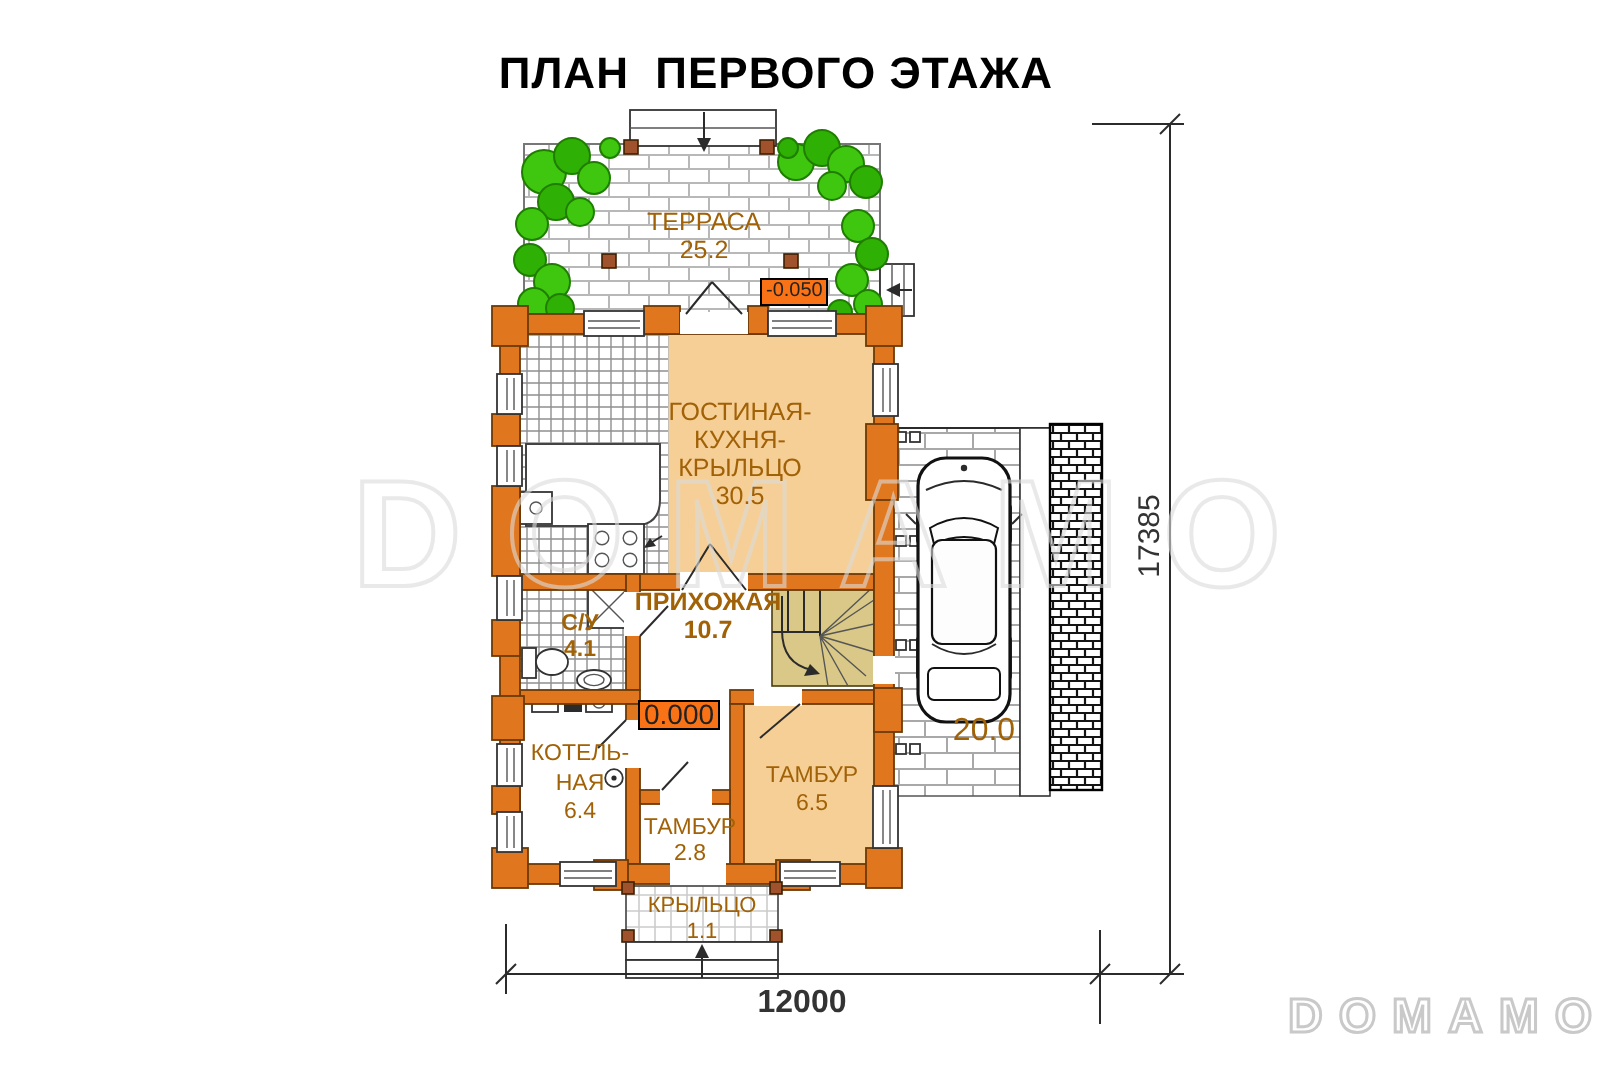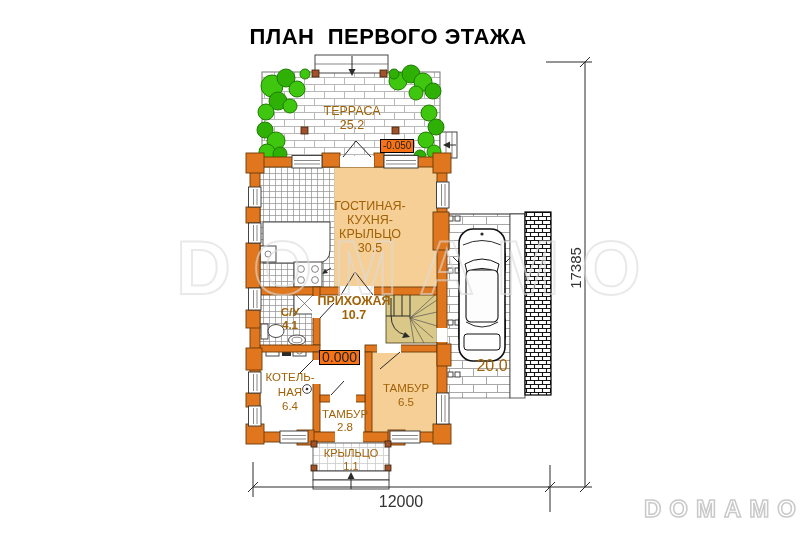--- a/index.html
+++ b/index.html
@@ -404,16 +404,16 @@
     <span>1.1</span>
   </div>
 
   <div class="rlabel" style="left:492px;top:359px;font-size:16px;">
     <span>20.0</span>
   </div>
 
   <div class="elev" style="left:380px;top:139px;">-0.050</div>
   <div class="elev heavy" style="left:319px;top:350px;">0.000</div>
 
-  <div class="dim horiz" style="left:401px;top:493px;">12000</div>
+  <div class="dim horiz" style="left:401px;top:493px;font-weight:bold;">12000</div>
   <div class="dim vert" style="left:575px;top:268px;">17385</div>
 
 </div>
 
 </body></html>

